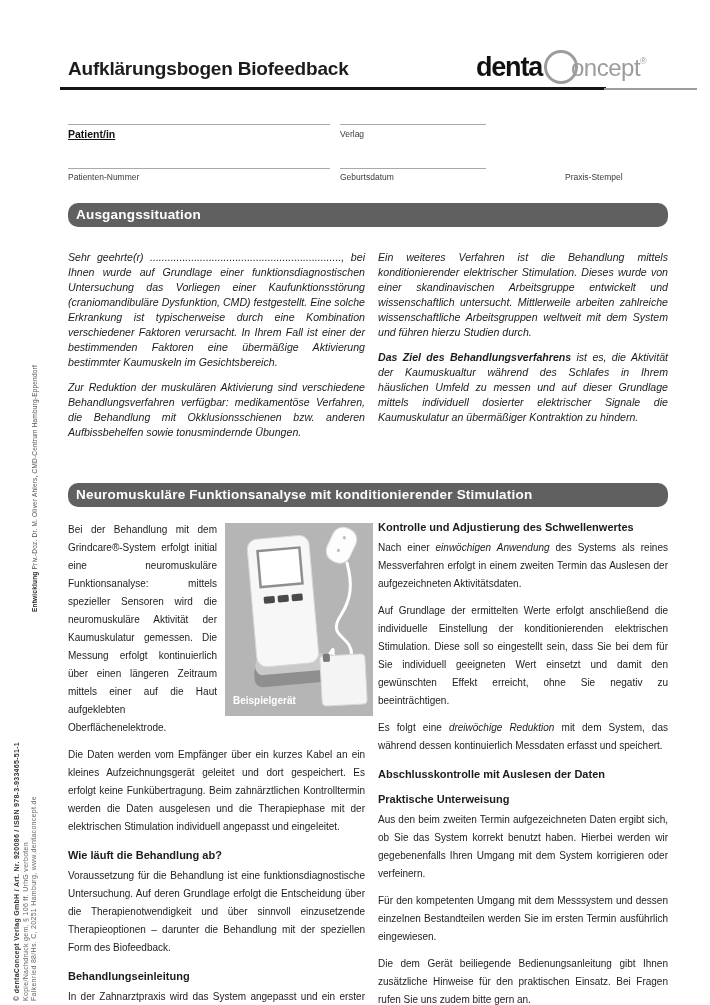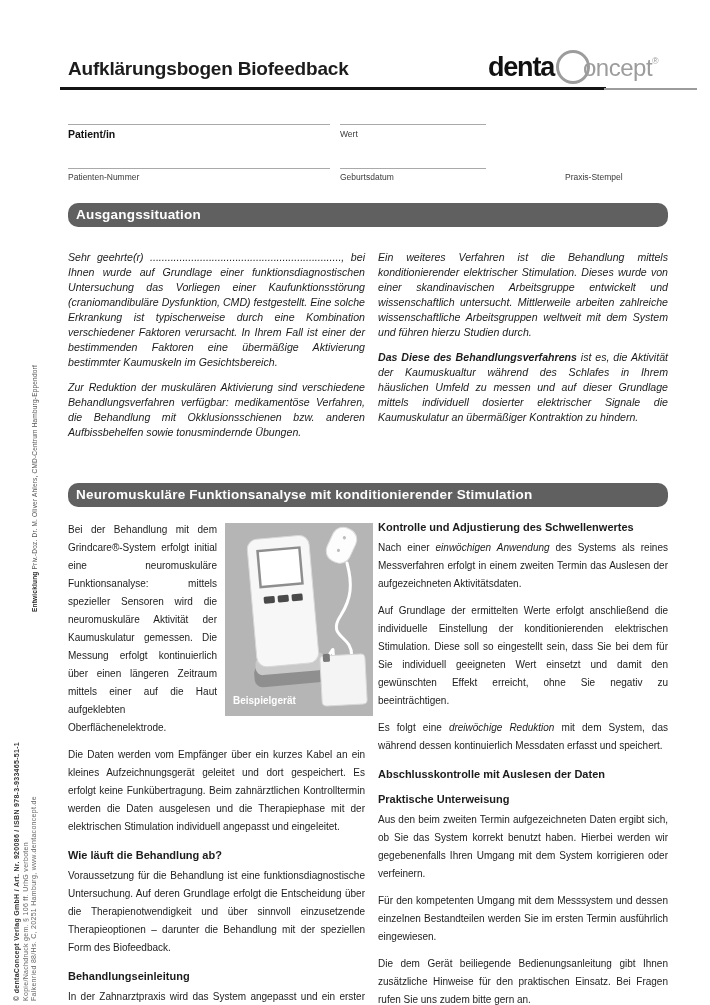--- a/index.html
+++ b/index.html
@@ -4,21 +4,21 @@
 <style>
   html,body { margin:0; padding:0; }
   body {
     width:710px; height:1005px; position:relative; background:#ffffff;
     font-family:"Liberation Sans", sans-serif; color:#1c1c1c; overflow:hidden;
   }
   
   .title { position:absolute; left:68px; top:58px; font-size:19px; font-weight:bold; letter-spacing:-0.2px; }
   .rule-black { position:absolute; left:60px; top:87px; width:546px; height:3px; background:#141414; }
   .rule-gray  { position:absolute; left:604px; top:88px; width:93px; height:2px; background:#9c9c9c; }
-  .logo { position:absolute; left:488px; top:50px; white-space:nowrap; z-index:2; }
+  .logo { position:absolute; left:476px; top:50px; white-space:nowrap; z-index:2; }
   .logo .l1 { font-weight:bold; font-size:27px; color:#111; letter-spacing:-1.2px; }
   .logo .ring { display:inline-block; width:28px; height:28px; border:3px solid #9c9c9c; border-radius:50%; vertical-align:-8px; margin-left:2px; }
   .logo .l2 { font-size:24px; color:#9c9c9c; margin-left:-7px; letter-spacing:-0.5px; }
   .logo .reg { font-size:9px; vertical-align:12px; color:#9c9c9c; }
   
   .fline { position:absolute; height:1px; background:#a9a9a9; }
   .flabel { position:absolute; font-size:8.5px; color:#3a3a3a; }
   .flabel.bold { font-size:10.5px; font-weight:bold; color:#111; }
   
   .banner { position:absolute; left:68px; width:592px; height:24px; background:#606060;
@@ -45,38 +45,38 @@
 <body>
 
 <div class="title">Aufklärungsbogen Biofeedback</div>
 <div class="rule-black"></div>
 <div class="rule-gray"></div>
 <div class="logo">
   <span class="l1">denta</span><span class="ring"></span><span class="l2"><span>oncept</span><span class="reg">®</span></span>
 </div>
 
 <div class="fline" style="left:68px; top:124px; width:262px;"></div>
-<div class="flabel bold" style="left:68px; top:128px;">Patient/in</div>
+<div class="flabel bold" style="left:68px; top:128px;text-decoration:underline;">Patient/in</div>
 <div class="fline" style="left:340px; top:124px; width:146px;"></div>
-<div class="flabel" style="left:340px; top:129px;">Wert</div>
+<div class="flabel" style="left:340px; top:129px;">Verlag</div>
 <div class="fline" style="left:68px; top:168px; width:262px;"></div>
 <div class="flabel" style="left:68px; top:172px;">Patienten-Nummer</div>
 <div class="fline" style="left:340px; top:168px; width:146px;"></div>
 <div class="flabel" style="left:340px; top:172px;">Geburtsdatum</div>
 <div class="flabel" style="left:565px; top:172px;">Praxis-Stempel</div>
 
 <div class="banner" style="top:203px;">Ausgangssituation</div>
 <div class="cols sec1" style="top:250px;">
   <div class="col-l">
     <p>Sehr geehrte(r) ................................................................., bei Ihnen wurde auf Grundlage einer funktionsdiagnostischen Untersuchung das Vorliegen einer Kaufunktionsstörung (craniomandibuläre Dysfunktion, CMD) festgestellt. Eine solche Erkrankung ist typischerweise durch eine Kombination verschiedener Faktoren verursacht. In Ihrem Fall ist einer der bestimmenden Faktoren eine übermäßige Aktivierung bestimmter Kaumuskeln im Gesichtsbereich.</p>
     <p>Zur Reduktion der muskulären Aktivierung sind verschiedene Behandlungsverfahren verfügbar: medikamentöse Verfahren, die Behandlung mit Okklusionsschienen bzw. anderen Aufbissbehelfen sowie tonusmindernde Übungen.</p>
   </div>
   <div class="col-r">
     <p>Ein weiteres Verfahren ist die Behandlung mittels konditionierender elektrischer Stimulation. Dieses wurde von einer skandinavischen Arbeitsgruppe entwickelt und wissenschaftlich untersucht. Mittlerweile arbeiten zahlreiche wissenschaftliche Arbeitsgruppen weltweit mit dem System und führen hierzu Studien durch.</p>
-    <p><span class="lead">Das Diese des Behandlungsverfahrens</span><span> ist es, die Aktivität der Kaumuskualtur während des Schlafes in Ihrem häuslichen Umfeld zu messen und auf dieser Grundlage mittels individuell dosierter elektrischer Signale die Kaumuskulatur an übermäßiger Kontraktion zu hindern.</span></p>
+    <p><span class="lead">Das Ziel des Behandlungsverfahrens</span><span> ist es, die Aktivität der Kaumuskualtur während des Schlafes in Ihrem häuslichen Umfeld zu messen und auf dieser Grundlage mittels individuell dosierter elektrischer Signale die Kaumuskulatur an übermäßiger Kontraktion zu hindern.</span></p>
   </div>
 </div>
 
 <div class="banner" style="top:483px;">Neuromuskuläre Funktionsanalyse mit konditionierender Stimulation</div>
 <div class="cols sec2" style="top:521px;">
   <div class="col-l">
     <div>
       <div class="photo">
         <svg width="148" height="193" viewBox="0 0 148 193" xmlns="http://www.w3.org/2000/svg">
           <rect x="0" y="0" width="148" height="193" fill="#b5b5b5"></rect>

